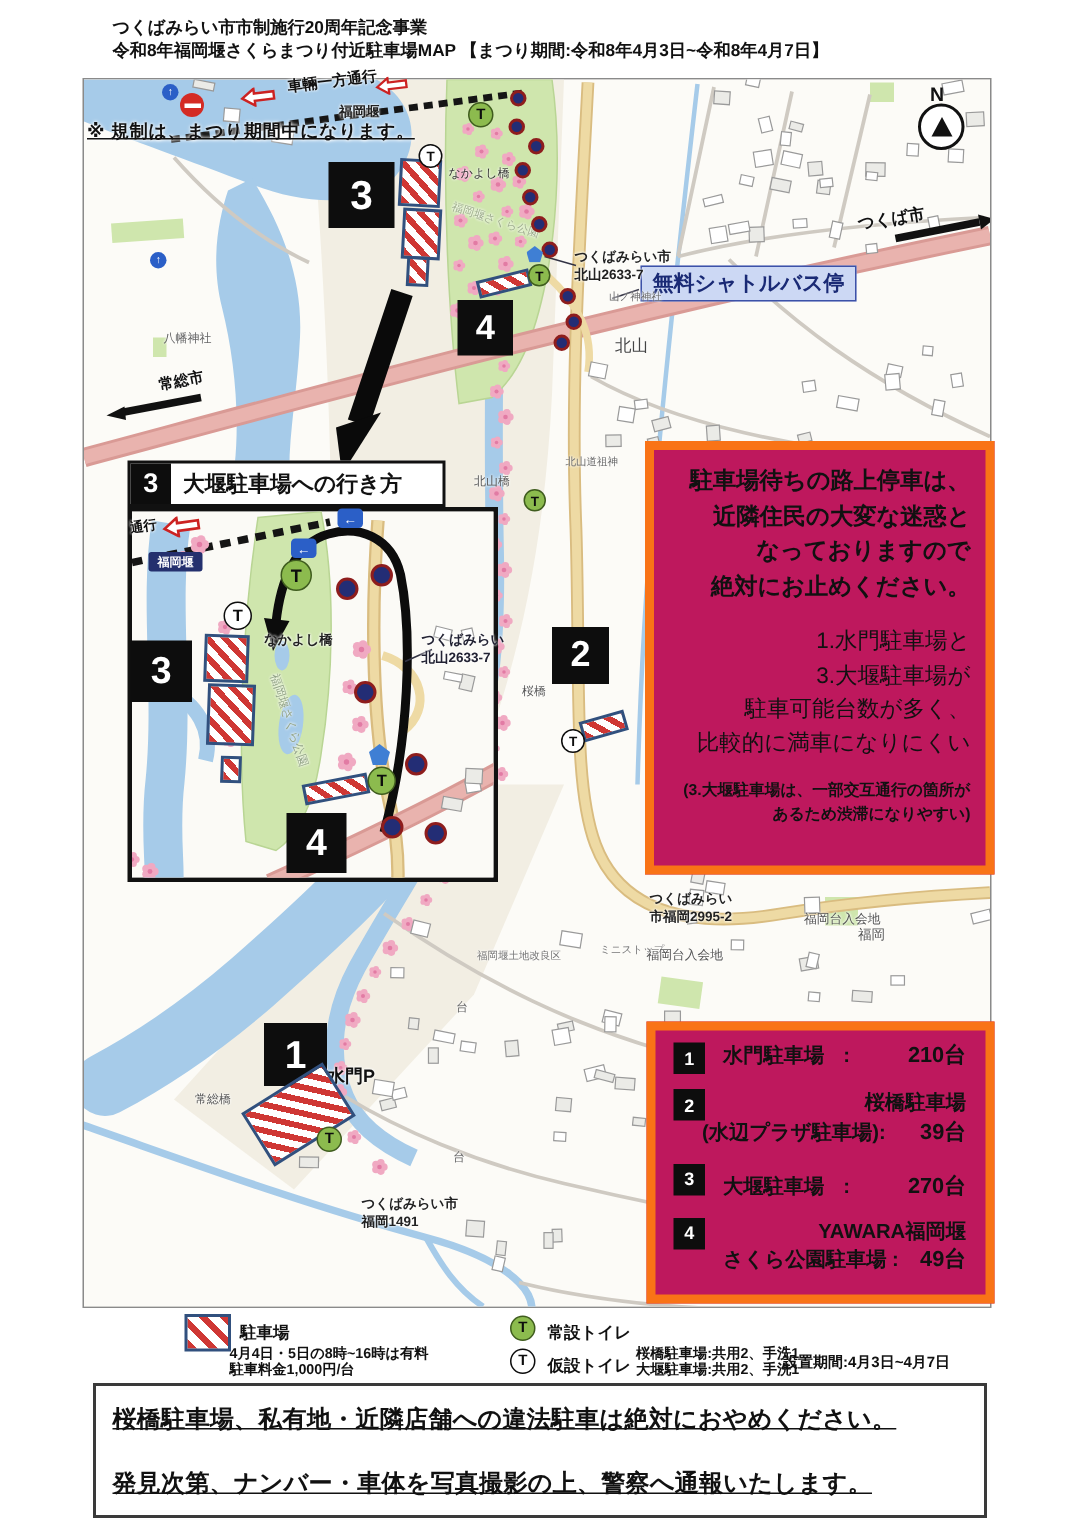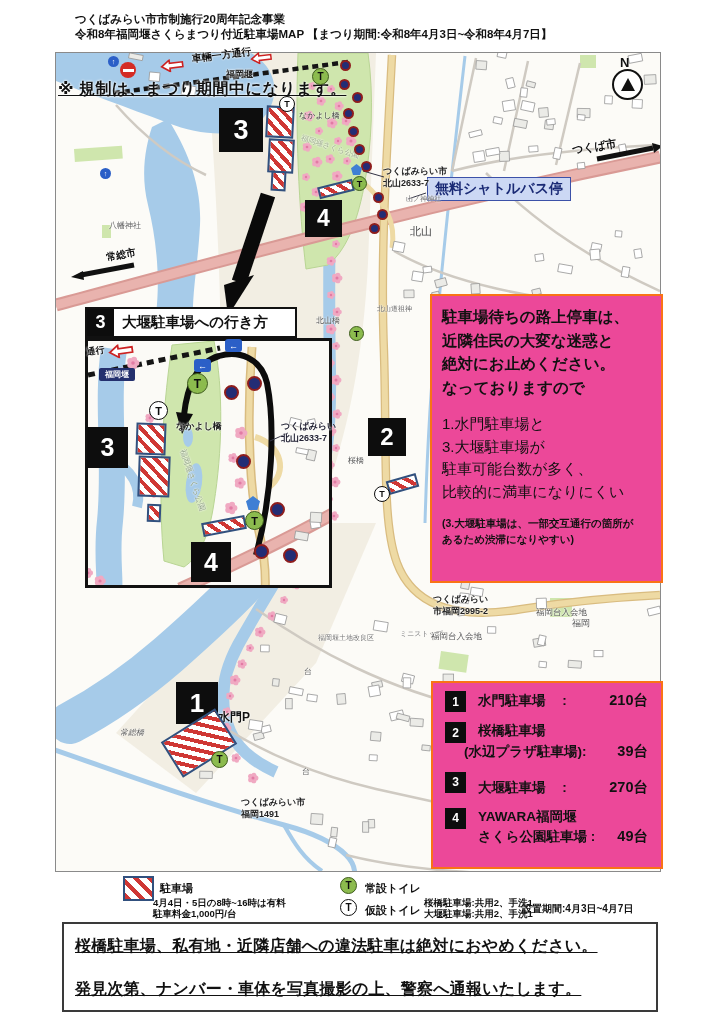--- a/index.html
+++ b/index.html
@@ -20,41 +20,41 @@
           box-sizing:border-box;z-index:2;}
   .twhite{border-radius:50%;background:#fff;border:1.7px solid #0d0d0d;color:#0d0d0d;
           font-weight:bold;display:flex;align-items:center;justify-content:center;
           box-sizing:border-box;z-index:2;}
   .nopark{border-radius:50%;background:#232d75;border:2.5px solid #8e1d1d;box-sizing:border-box;z-index:2;}
   .pentagon{background:#3f7fd4;clip-path:polygon(50% 0,100% 38%,82% 100%,18% 100%,0 38%);z-index:2;}
   .bluesign{background:#2b5fc7;border-radius:3px;color:#fff;display:flex;align-items:center;
             justify-content:center;font-weight:bold;z-index:2;}
   #no-entry{width:16px;height:16px;border-radius:50%;background:#d42b24;z-index:2;}
   #no-entry::after{content:"";position:absolute;left:2.5px;top:6.5px;width:11px;height:3px;background:#fff;}
-  #restriction-note{left:58px;top:79px;font-size:16px;font-weight:bold;z-index:2;
+  #restriction-note{left:58px;top:79px;font-size:12px;font-weight:bold;z-index:2;
       text-decoration:underline;text-shadow:0 0 2px #fff,0 0 3px #fff;letter-spacing:.5px;}
   #shuttle-box{left:427px;top:177px;background:#ccd8f4;border:1.6px solid #3c51a8;color:#1a2a75;
       font-weight:bold;font-size:14px;padding:2px 7px;z-index:2;white-space:nowrap;}
   #compass-n{left:620px;top:55px;font-size:13px;font-weight:bold;z-index:2;}
   #compass-circle{left:612px;top:69px;width:27px;height:27px;border:2.5px solid #111;border-radius:50%;
       background:#fff;z-index:2;display:flex;align-items:center;justify-content:center;}
   #compass-needle{width:0;height:0;border-left:7px solid transparent;border-right:7px solid transparent;
       border-bottom:13px solid #111;}
   
   #inset{left:85px;top:307px;z-index:3;}
   #inset-titlebar{position:absolute;left:0;top:0;width:212px;height:31px;background:#fff;
       border:2px solid #111;box-sizing:border-box;display:flex;align-items:center;z-index:4;}
   #inset-title-badge{width:27px;height:27px;background:#0d0d0d;color:#fff;display:flex;align-items:center;
       justify-content:center;font-weight:bold;font-size:18px;flex:0 0 27px;}
   #inset-title-text{font-weight:bold;font-size:14.5px;margin-left:8px;white-space:nowrap;}
   #inset-mapbox{position:absolute;left:0;top:31px;width:241px;height:244px;border:3px solid #111;
       background:#fbfaf6;}
   .iov{z-index:4;}
   
-  .redbox{border:2px solid #f97316;background:#ec4899;box-sizing:border-box;z-index:5;}
+  .redbox{border:6px solid #f97316;background:#be185d;box-sizing:border-box;z-index:5;text-align:right;}
   #warnbox{left:430px;top:294px;width:233px;height:289px;padding:9px 10px;}
   .warn-l1{font-size:15.5px;font-weight:bold;line-height:1.52;white-space:nowrap;}
   .warn-l2{font-size:15px;line-height:1.5;white-space:nowrap;}
   .warn-l3{font-size:10.5px;font-weight:bold;line-height:1.5;white-space:nowrap;}
   #plist{left:431px;top:681px;width:232px;height:188px;padding:7px 13px 0 12px;}
   .prow{display:flex;margin-bottom:9px;}
   .pbadge{width:21px;height:21px;background:#0d0d0d;color:#fff;font-weight:bold;font-size:12px;
           display:flex;align-items:center;justify-content:center;flex:0 0 21px;margin-right:12px;margin-top:1px;}
   .pbody{flex:1;font-weight:bold;font-size:13.5px;line-height:1.45;}
   .pline{display:flex;align-items:baseline;}
@@ -897,22 +897,22 @@
       <polygon points="105,73 88,71 94,93" fill="#0c0c0c"></polygon>
       <line x1="200" y1="92" x2="182" y2="100" stroke="#334" stroke-width="1"></line>
     </svg>
   </div>
 </div>
 <div class="abs iov" style="left:99px;top:368px;width:36px;height:13px;background:#24306e;color:#fff;font-size:8px;font-weight:bold;display:flex;align-items:center;justify-content:center;border-radius:2px;">福岡堰</div>
 
 <div class="abs redbox" id="warnbox">
   <div class="warn-l1">駐車場待ちの路上停車は、</div>
   <div class="warn-l1">近隣住民の大変な迷惑と</div>
+  <div class="warn-l1">なっておりますので</div>
   <div class="warn-l1">絶対にお止めください。</div>
-  <div class="warn-l1">なっておりますので</div>
   <div style="height:14px;"></div>
   <div class="warn-l2">1.水門駐車場と</div>
   <div class="warn-l2">3.大堰駐車場が</div>
   <div class="warn-l2">駐車可能台数が多く、</div>
   <div class="warn-l2">比較的に満車になりにくい</div>
   <div style="height:13px;"></div>
   <div class="warn-l3">(3.大堰駐車場は、一部交互通行の箇所が</div>
   <div class="warn-l3">あるため渋滞になりやすい)</div>
 </div>
 
@@ -991,21 +991,21 @@
     <div class="abs map-label" style="left: 348px; top: 456px; font-size: 8px; font-weight: 400; color: rgb(85, 85, 85); z-index: 2;">桜橋</div>
     <div class="abs map-label" style="left: 433px; top: 594px; font-size: 9px; font-weight: 700; color: rgb(34, 34, 34); z-index: 2;">つくばみらい
 市福岡2995-2</div>
     <div class="abs map-label" style="left: 400px; top: 629px; font-size: 7px; font-weight: 400; color: rgb(119, 119, 119); z-index: 2;">ミニストップ</div>
     <div class="abs map-label" style="left: 431px; top: 631px; font-size: 8.5px; font-weight: 400; color: rgb(85, 85, 85); z-index: 2;">福岡台入会地</div>
     <div class="abs map-label" style="left: 536px; top: 607px; font-size: 8.5px; font-weight: 400; color: rgb(85, 85, 85); z-index: 2;">福岡台入会地</div>
     <div class="abs map-label" style="left: 572px; top: 618px; font-size: 9px; font-weight: 400; color: rgb(85, 85, 85); z-index: 2;">福岡</div>
     <div class="abs map-label" style="left: 318px; top: 633px; font-size: 7px; font-weight: 400; color: rgb(119, 119, 119); z-index: 2;">福岡堰土地改良区</div>
     <div class="abs map-label" style="left: 304px; top: 667px; font-size: 8px; font-weight: 400; color: rgb(102, 102, 102); z-index: 2;">台</div>
     <div class="abs map-label" style="left: 302px; top: 767px; font-size: 8px; font-weight: 400; color: rgb(102, 102, 102); z-index: 2;">台</div>
-    <div class="abs map-label" style="left: 120px; top: 728px; font-size: 8px; font-weight: 400; color: rgb(85, 85, 85); z-index: 2; font-style: italic;">常総橋</div>
+    <div class="abs map-label" style="left: 130px; top: 728px; font-size: 8px; font-weight: 400; color: rgb(85, 85, 85); z-index: 2;">常総橋</div>
     <div class="abs map-label" style="left: 218px; top: 710px; font-size: 12px; font-weight: 700; color: rgb(17, 17, 17); z-index: 2;">水門P</div>
     <div class="abs map-label" style="left: 241px; top: 797px; font-size: 9px; font-weight: 700; color: rgb(34, 34, 34); z-index: 2;">つくばみらい市
 福岡1491</div>
     <div class="abs map-label" style="left: 86px; top: 347px; font-size: 9px; font-weight: 700; color: rgb(17, 17, 17); transform: rotate(-8deg); z-index: 4;">通行</div>
     <div class="abs map-label" style="left: 176px; top: 421px; font-size: 9px; font-weight: 700; color: rgb(34, 34, 34); z-index: 4;">なかよし橋</div>
     <div class="abs map-label" style="left: 187px; top: 448px; font-size: 8px; font-weight: 400; color: rgb(147, 164, 135); transform: rotate(72deg); z-index: 4;">福岡堰さくら公園</div>
     <div class="abs map-label" style="left: 281px; top: 421px; font-size: 9px; font-weight: 700; color: rgb(34, 34, 51); z-index: 4;">つくばみらい
 北山2633-7</div>
     <div class="abs badge" style="left: 176px; top: 682px; width: 42px; height: 42px; font-size: 26px;">1</div>
     <div class="abs badge" style="left: 368px; top: 418px; width: 38px; height: 38px; font-size: 24px;">2</div>

